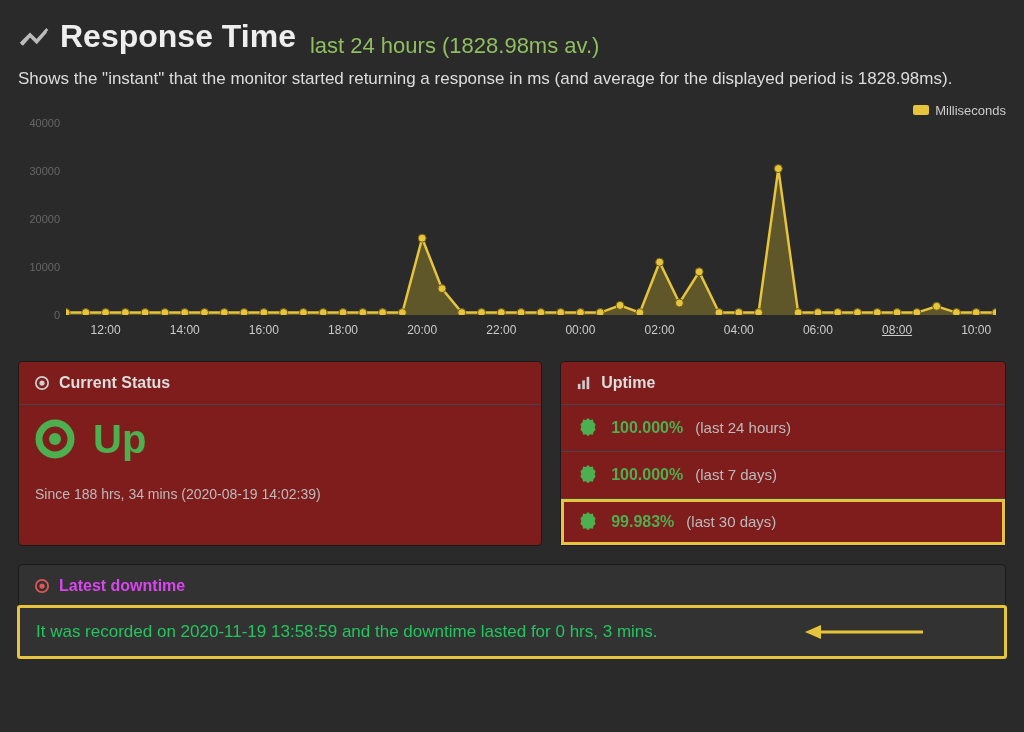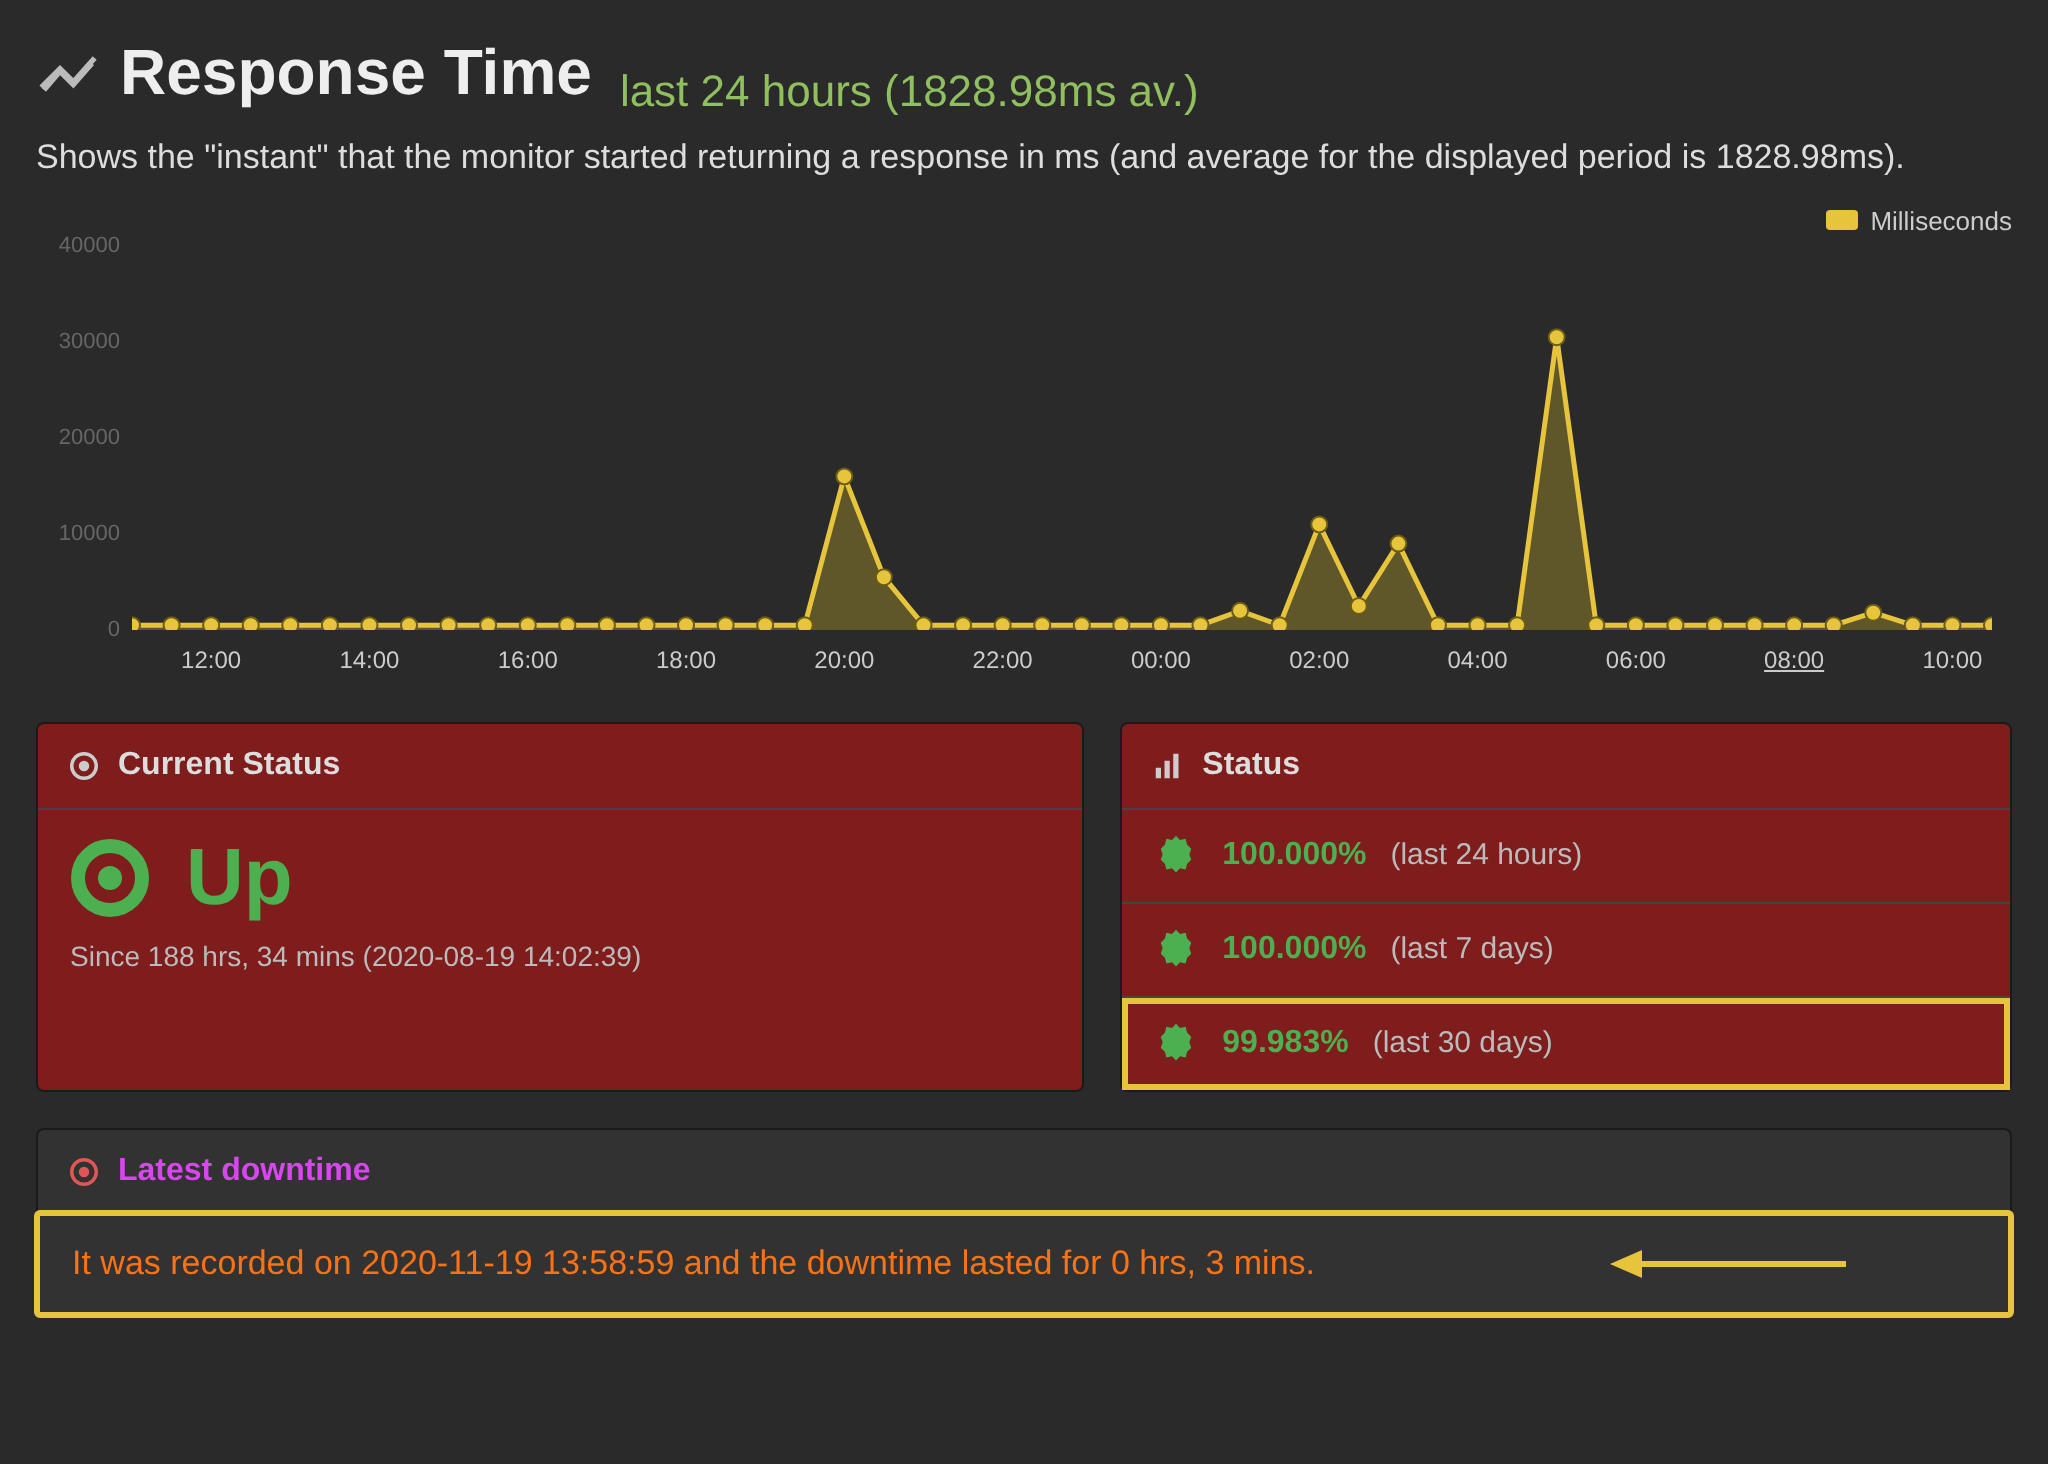--- a/index.html
+++ b/index.html
@@ -117,21 +117,21 @@
     font-weight: 700;
     color: #ddd;
   }
   .status-body {
     padding: 12px 16px 18px;
   }
   .status-big {
     display: flex;
     align-items: center;
     gap: 18px;
-    margin-bottom: 8px;
+    margin-bottom: 24px;
   }
   .up-text {
     font-size: 40px;
     font-weight: 700;
     color: #4caf50;
   }
   .status-sub {
     font-size: 14px;
     color: #bbb;
   }
@@ -170,21 +170,21 @@
     font-size: 16px;
     font-weight: 700;
     color: #d946ef;
   }
   .downtime-body-wrap {
     position: relative;
   }
   .downtime-body {
     padding: 14px 16px;
     font-size: 17px;
-    color: #f97316;
+    color: #22c55e;
     border: 3px solid #e6c43c;
     border-radius: 3px;
     margin: -2px;
   }
   .annotation-arrow {
     position: absolute;
     right: 80px;
     top: 50%;
     transform: translateY(-50%);
   }
@@ -316,21 +316,21 @@
     </div>
   </div>
 
   <div class="panel" style="flex:0.85">
     <div class="panel-header">
       <svg class="bars-icon" viewBox="0 0 16 16" fill="#ccc">
         <rect x="1" y="9" width="3" height="6"></rect>
         <rect x="6" y="5" width="3" height="10"></rect>
         <rect x="11" y="1" width="3" height="14"></rect>
       </svg>
-      <span>Status</span>
+      <span>Uptime</span>
     </div>
     <div class="uptime-rows" id="uptime-rows">
         <div class="urow">
     <svg class="badge-icon" viewBox="0 0 24 24" fill="#4caf50">
       <path d="M12 1l2.2 2.3 3.1-.7.7 3.1L20.3 8l-1 3 1 3-2.3 2.3.0 .0-.7 3.1-3.1-.7L12 21l-2.2-2.3-3.1.7-.7-3.1L3.7 14l1-3-1-3 2.3-2.3.7-3.1 3.1.7z"></path>
     </svg>
     <span class="pct">100.000%</span>
     <span class="period">(last 24 hours)</span>
         </div>
         <div class="urow">

